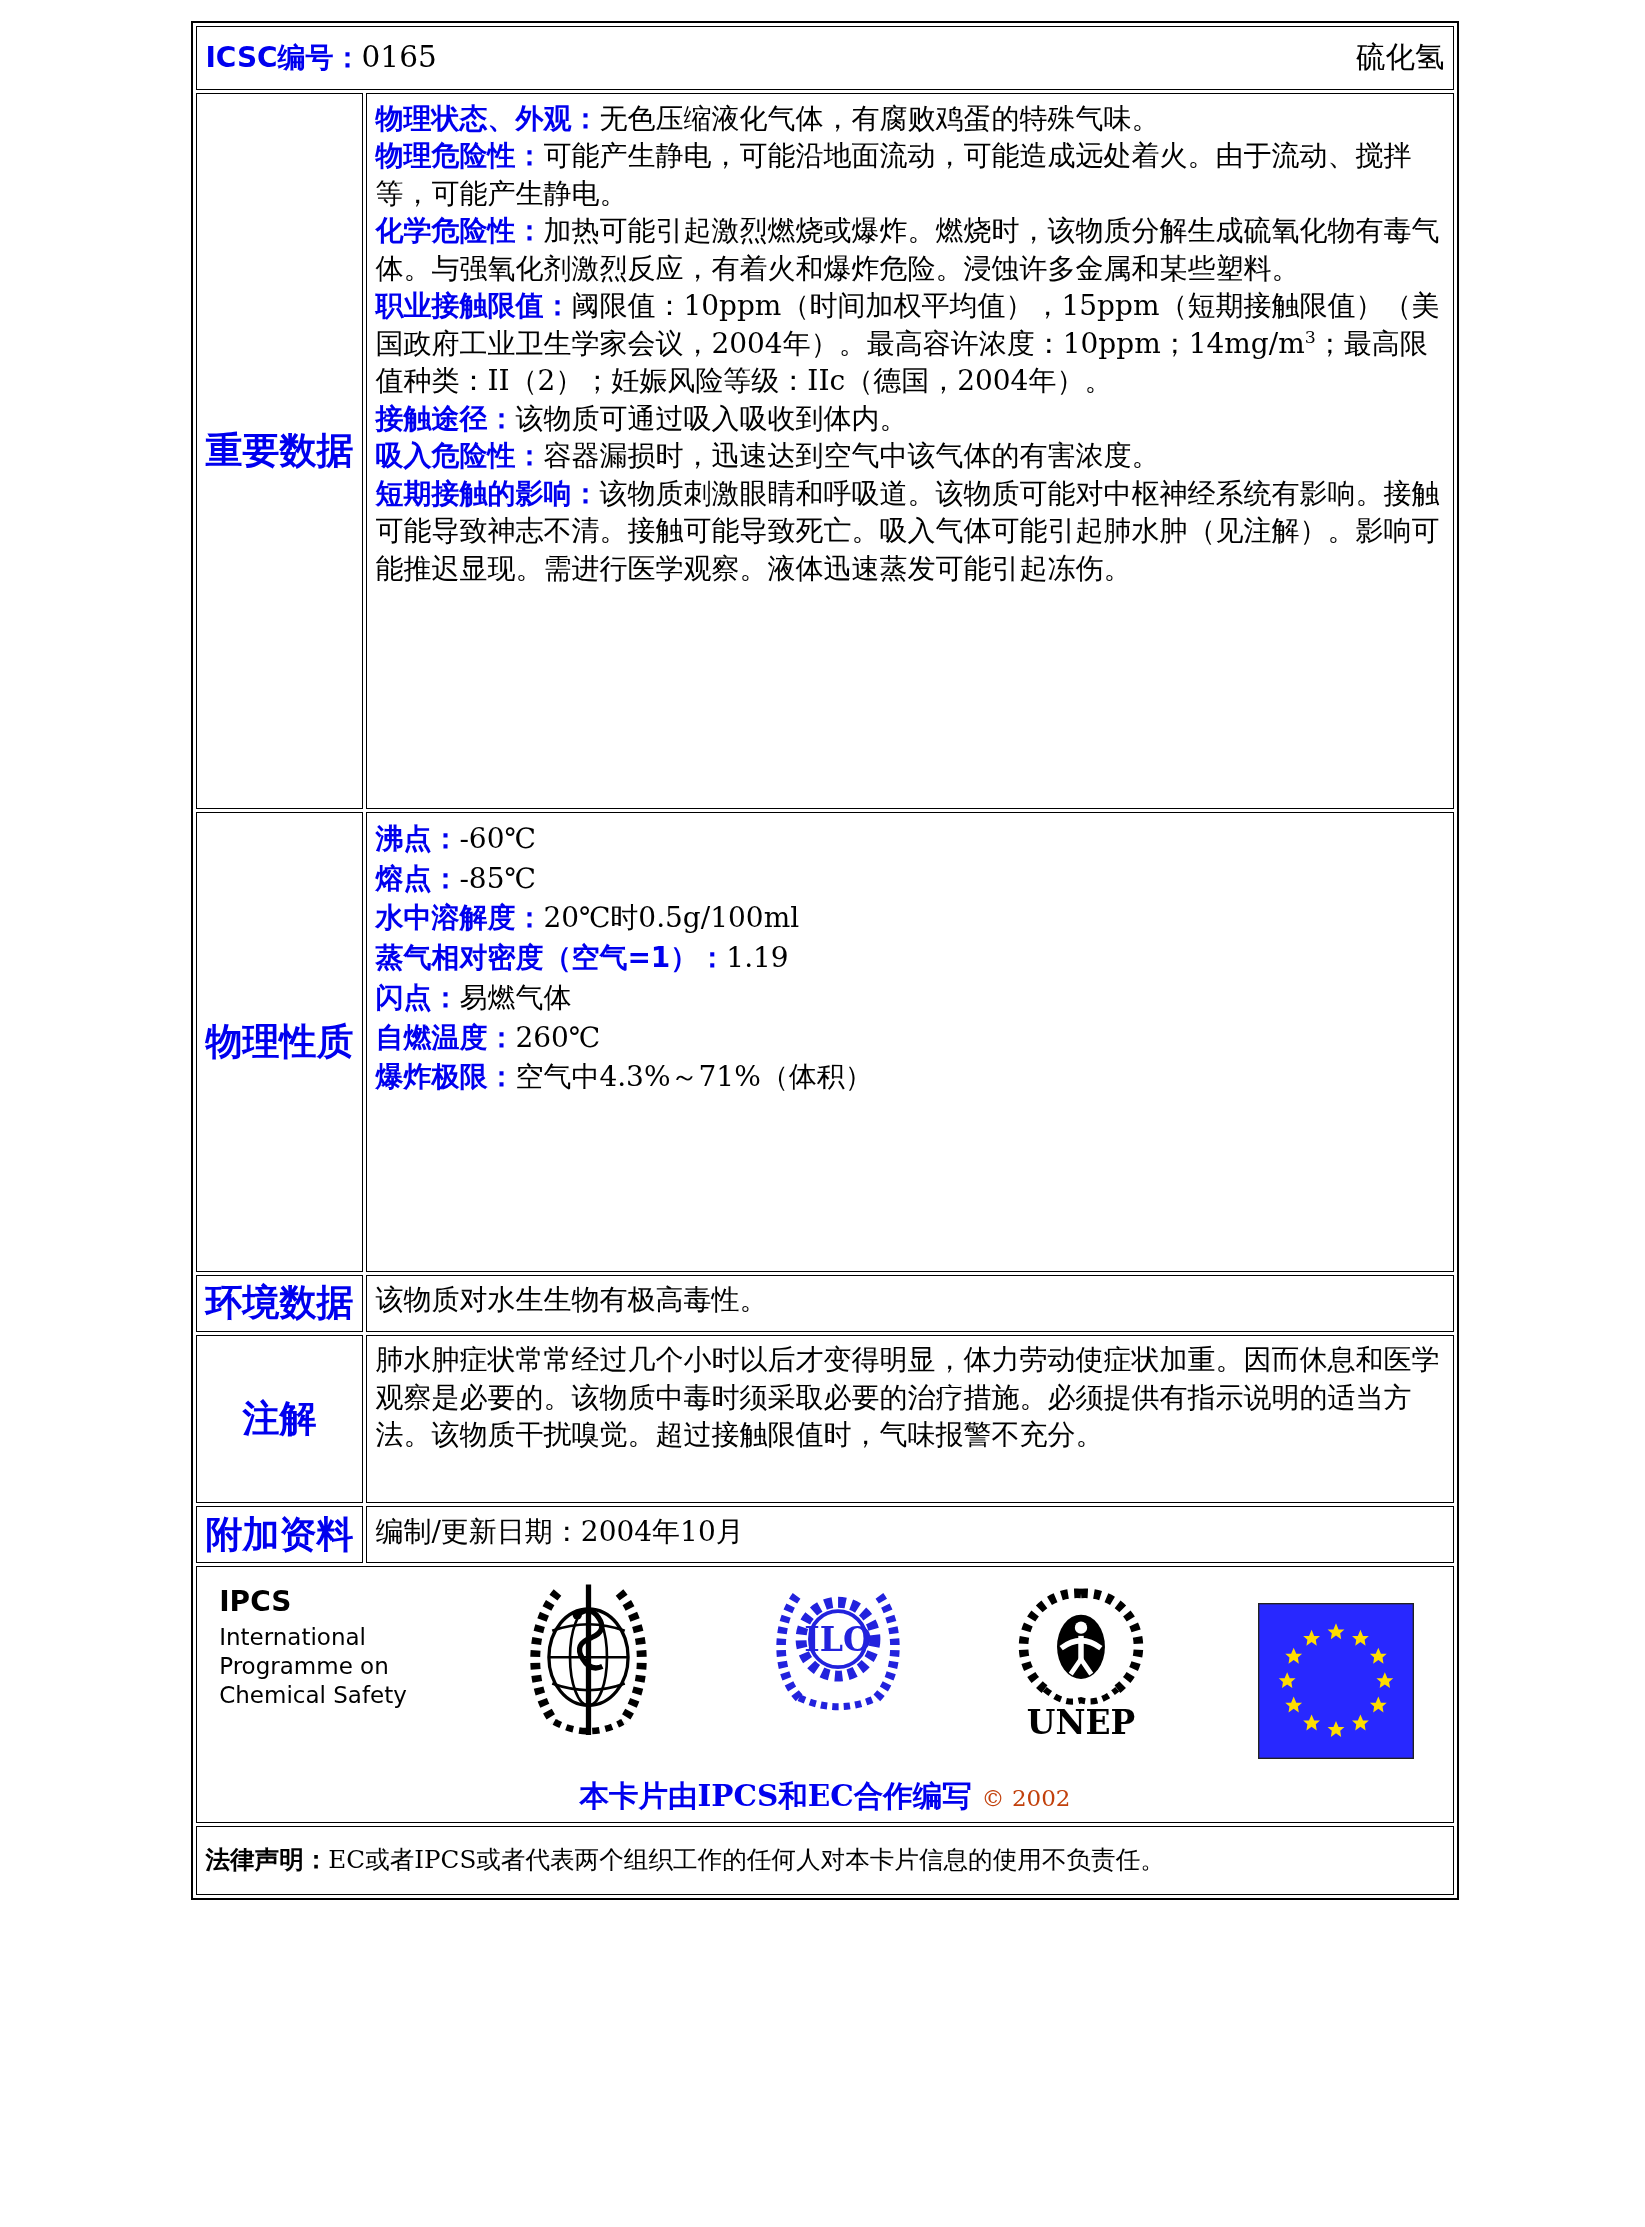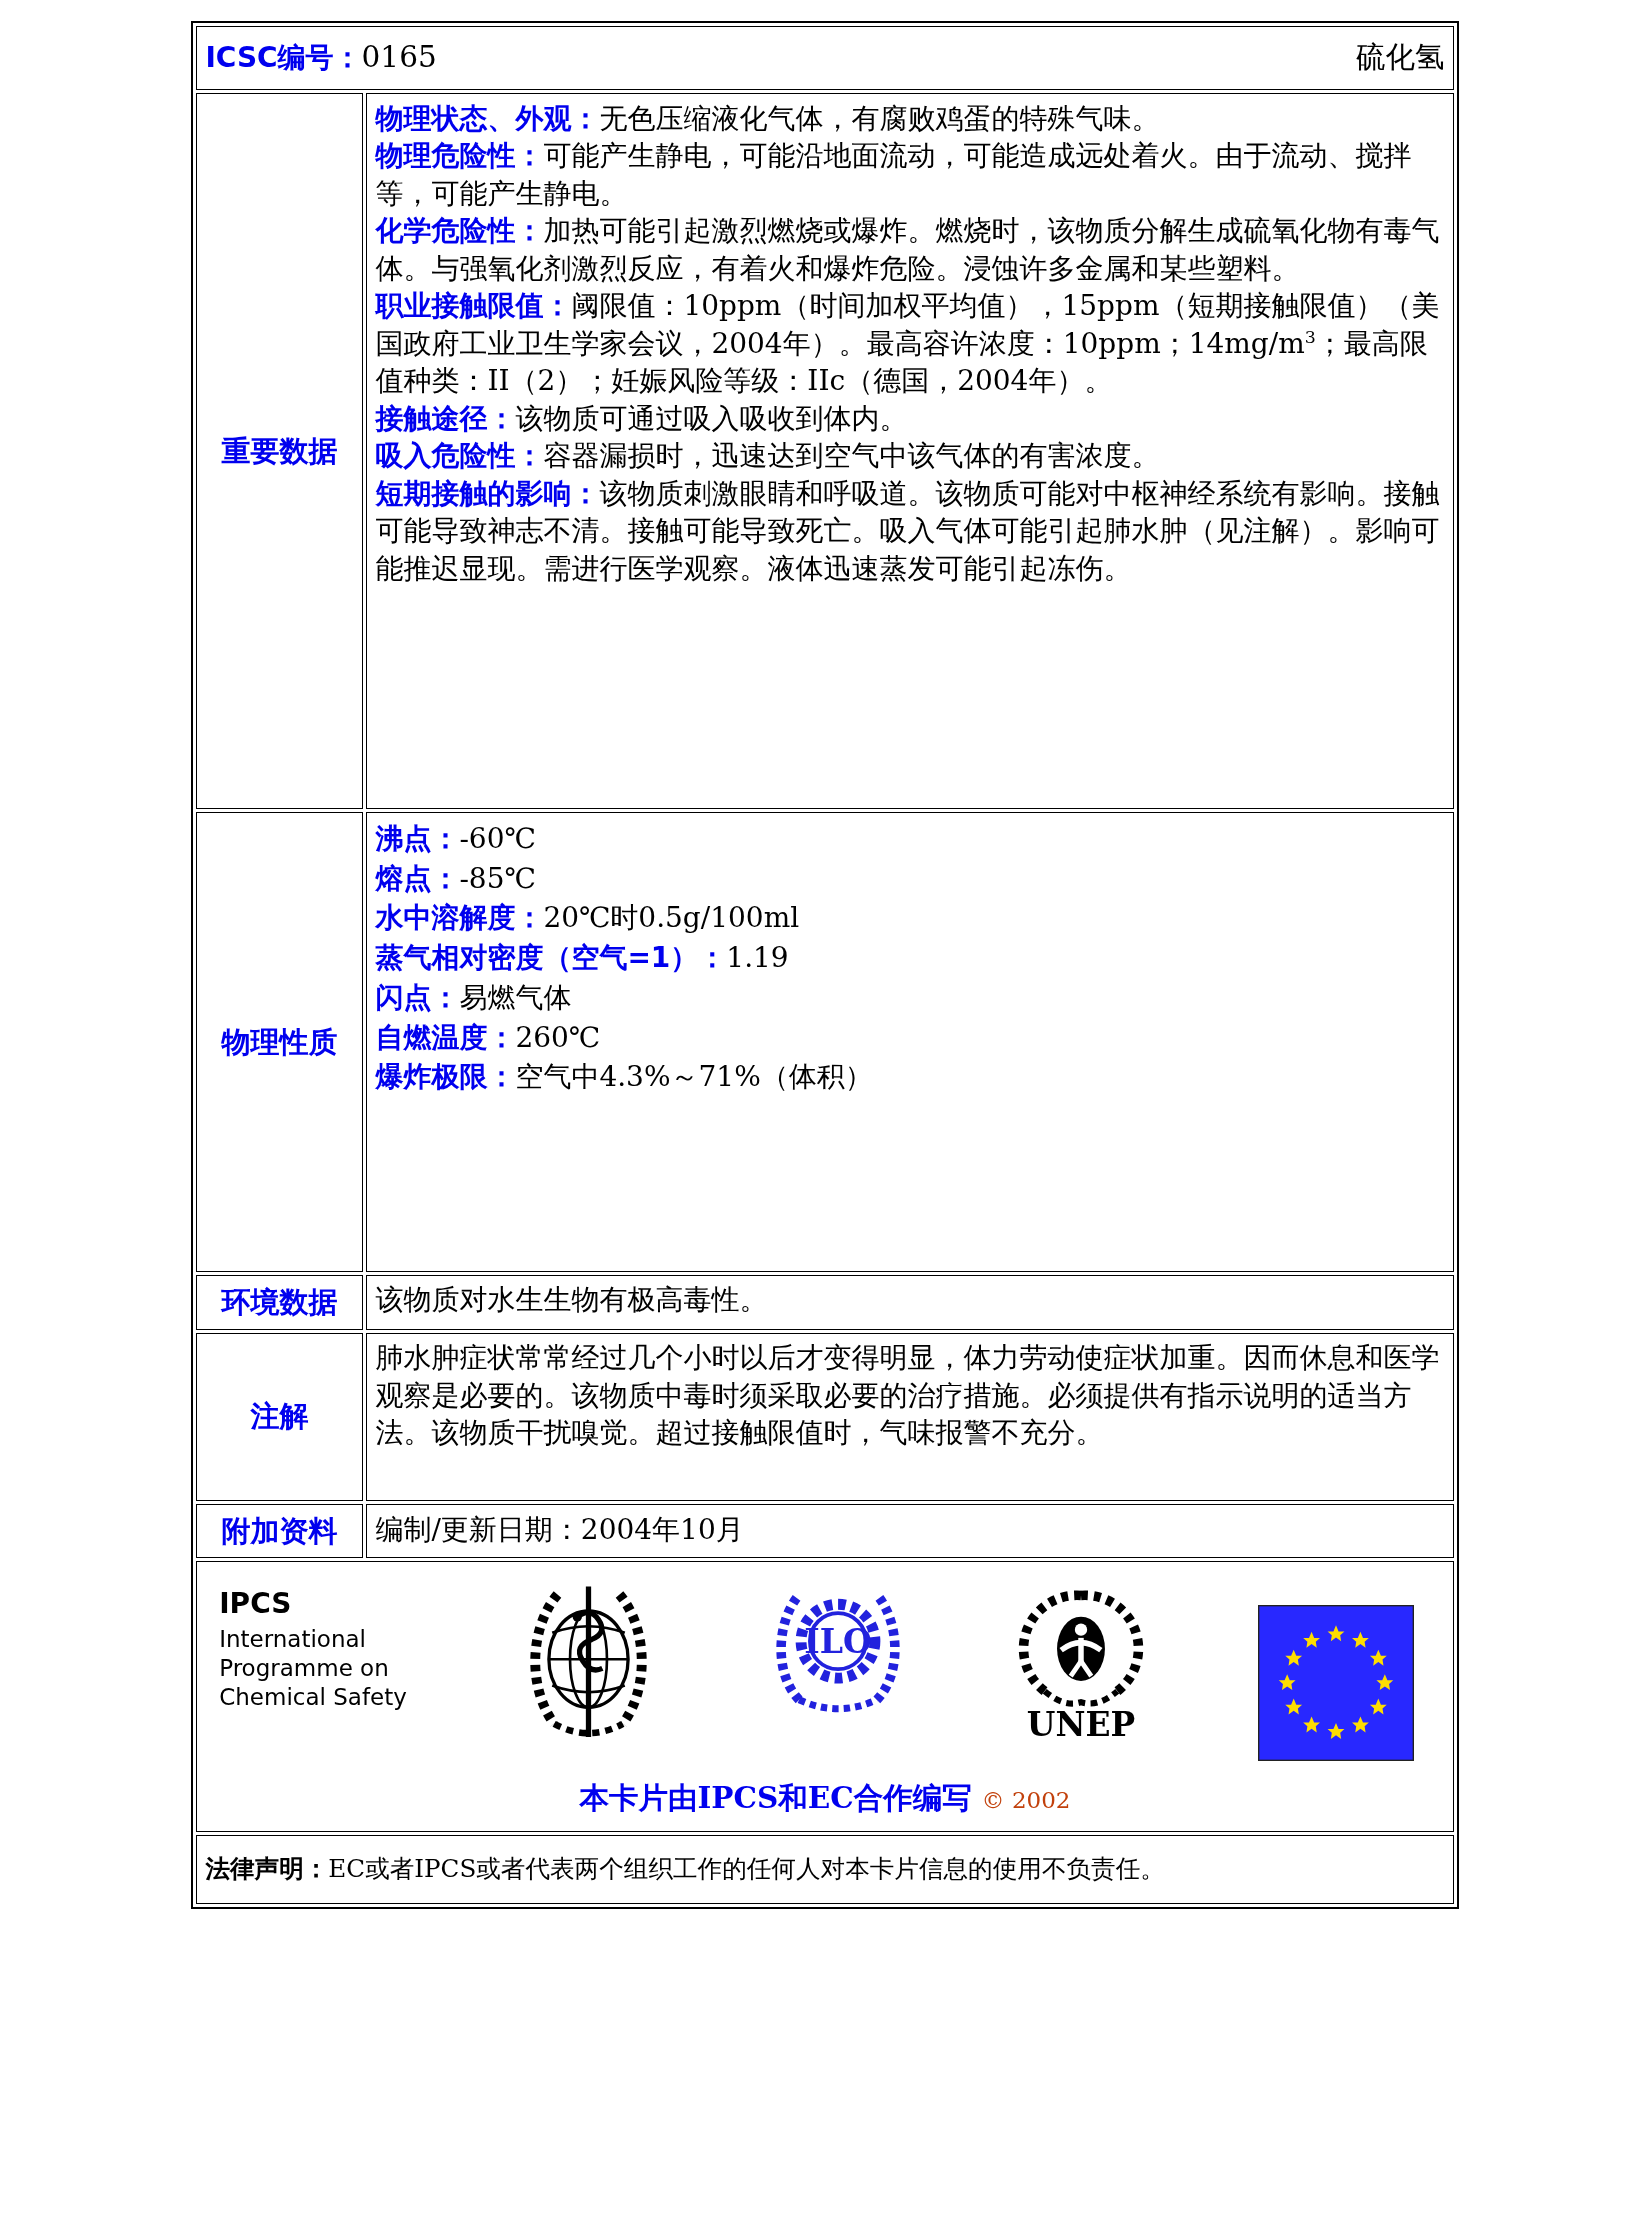--- a/index.html
+++ b/index.html
@@ -21,36 +21,36 @@
   }
   td{
     border:1.4px solid #000;padding:5.6px 8.4px;
     font-size:28px;line-height:1.34;vertical-align:top;background:#fff;
     overflow:hidden;
   }
   col.labcol{width:167px;}
   td.lab{
     text-align:center;vertical-align:middle;color:#0000ee;
     font-family:"DejaVu Sans","Liberation Sans",sans-serif;
-    font-weight:bold;font-size:29px;padding:2.8px 1.4px;
+    font-weight:bold;font-size:37px;padding:2.8px 1.4px;
   }
   .hdr-cell{height:51px;vertical-align:middle;}
   .hdr-flex{display:flex;justify-content:space-between;align-items:center;}
   .blue-label{
     color:#0000ee;font-family:"DejaVu Sans","Liberation Sans",sans-serif;
     font-weight:bold;
   }
   .hdr-num{font-size:29.5px;}
   .hdr-substance{font-size:29.5px;}
   td.important-cell{height:703px;}
   td.physical-cell{height:446px;}
   td.env-cell{height:42px;}
   td.notes-cell{height:155px;}
   td.add-cell{height:41px;}
-  td.logos-cell{height:195px;vertical-align:middle;padding:14px 18px;}
+  td.logos-cell{height:195px;vertical-align:middle;padding:7px 18px;}
   td.legal-cell{height:55px;vertical-align:middle;font-size:24.6px;}
   p.para{margin:0;}
   .prop-line{margin:0;line-height:1.42;}
   sup{font-size:0.62em;}
   .logo-row{display:flex;justify-content:space-between;align-items:flex-start;padding:4.2px 21px 0 4.2px;}
   .ipcs-block{font-family:"DejaVu Sans","Liberation Sans",sans-serif;font-size:23px;line-height:1.25;padding-top:5.6px;}
   .ipcs-acronym{font-weight:bold;font-size:28px;margin-bottom:4.2px;}
   .eu-flag{margin-top:25px;}
   .caption-line{
     text-align:center;margin-top:7px;color:#0000ee;font-weight:bold;

